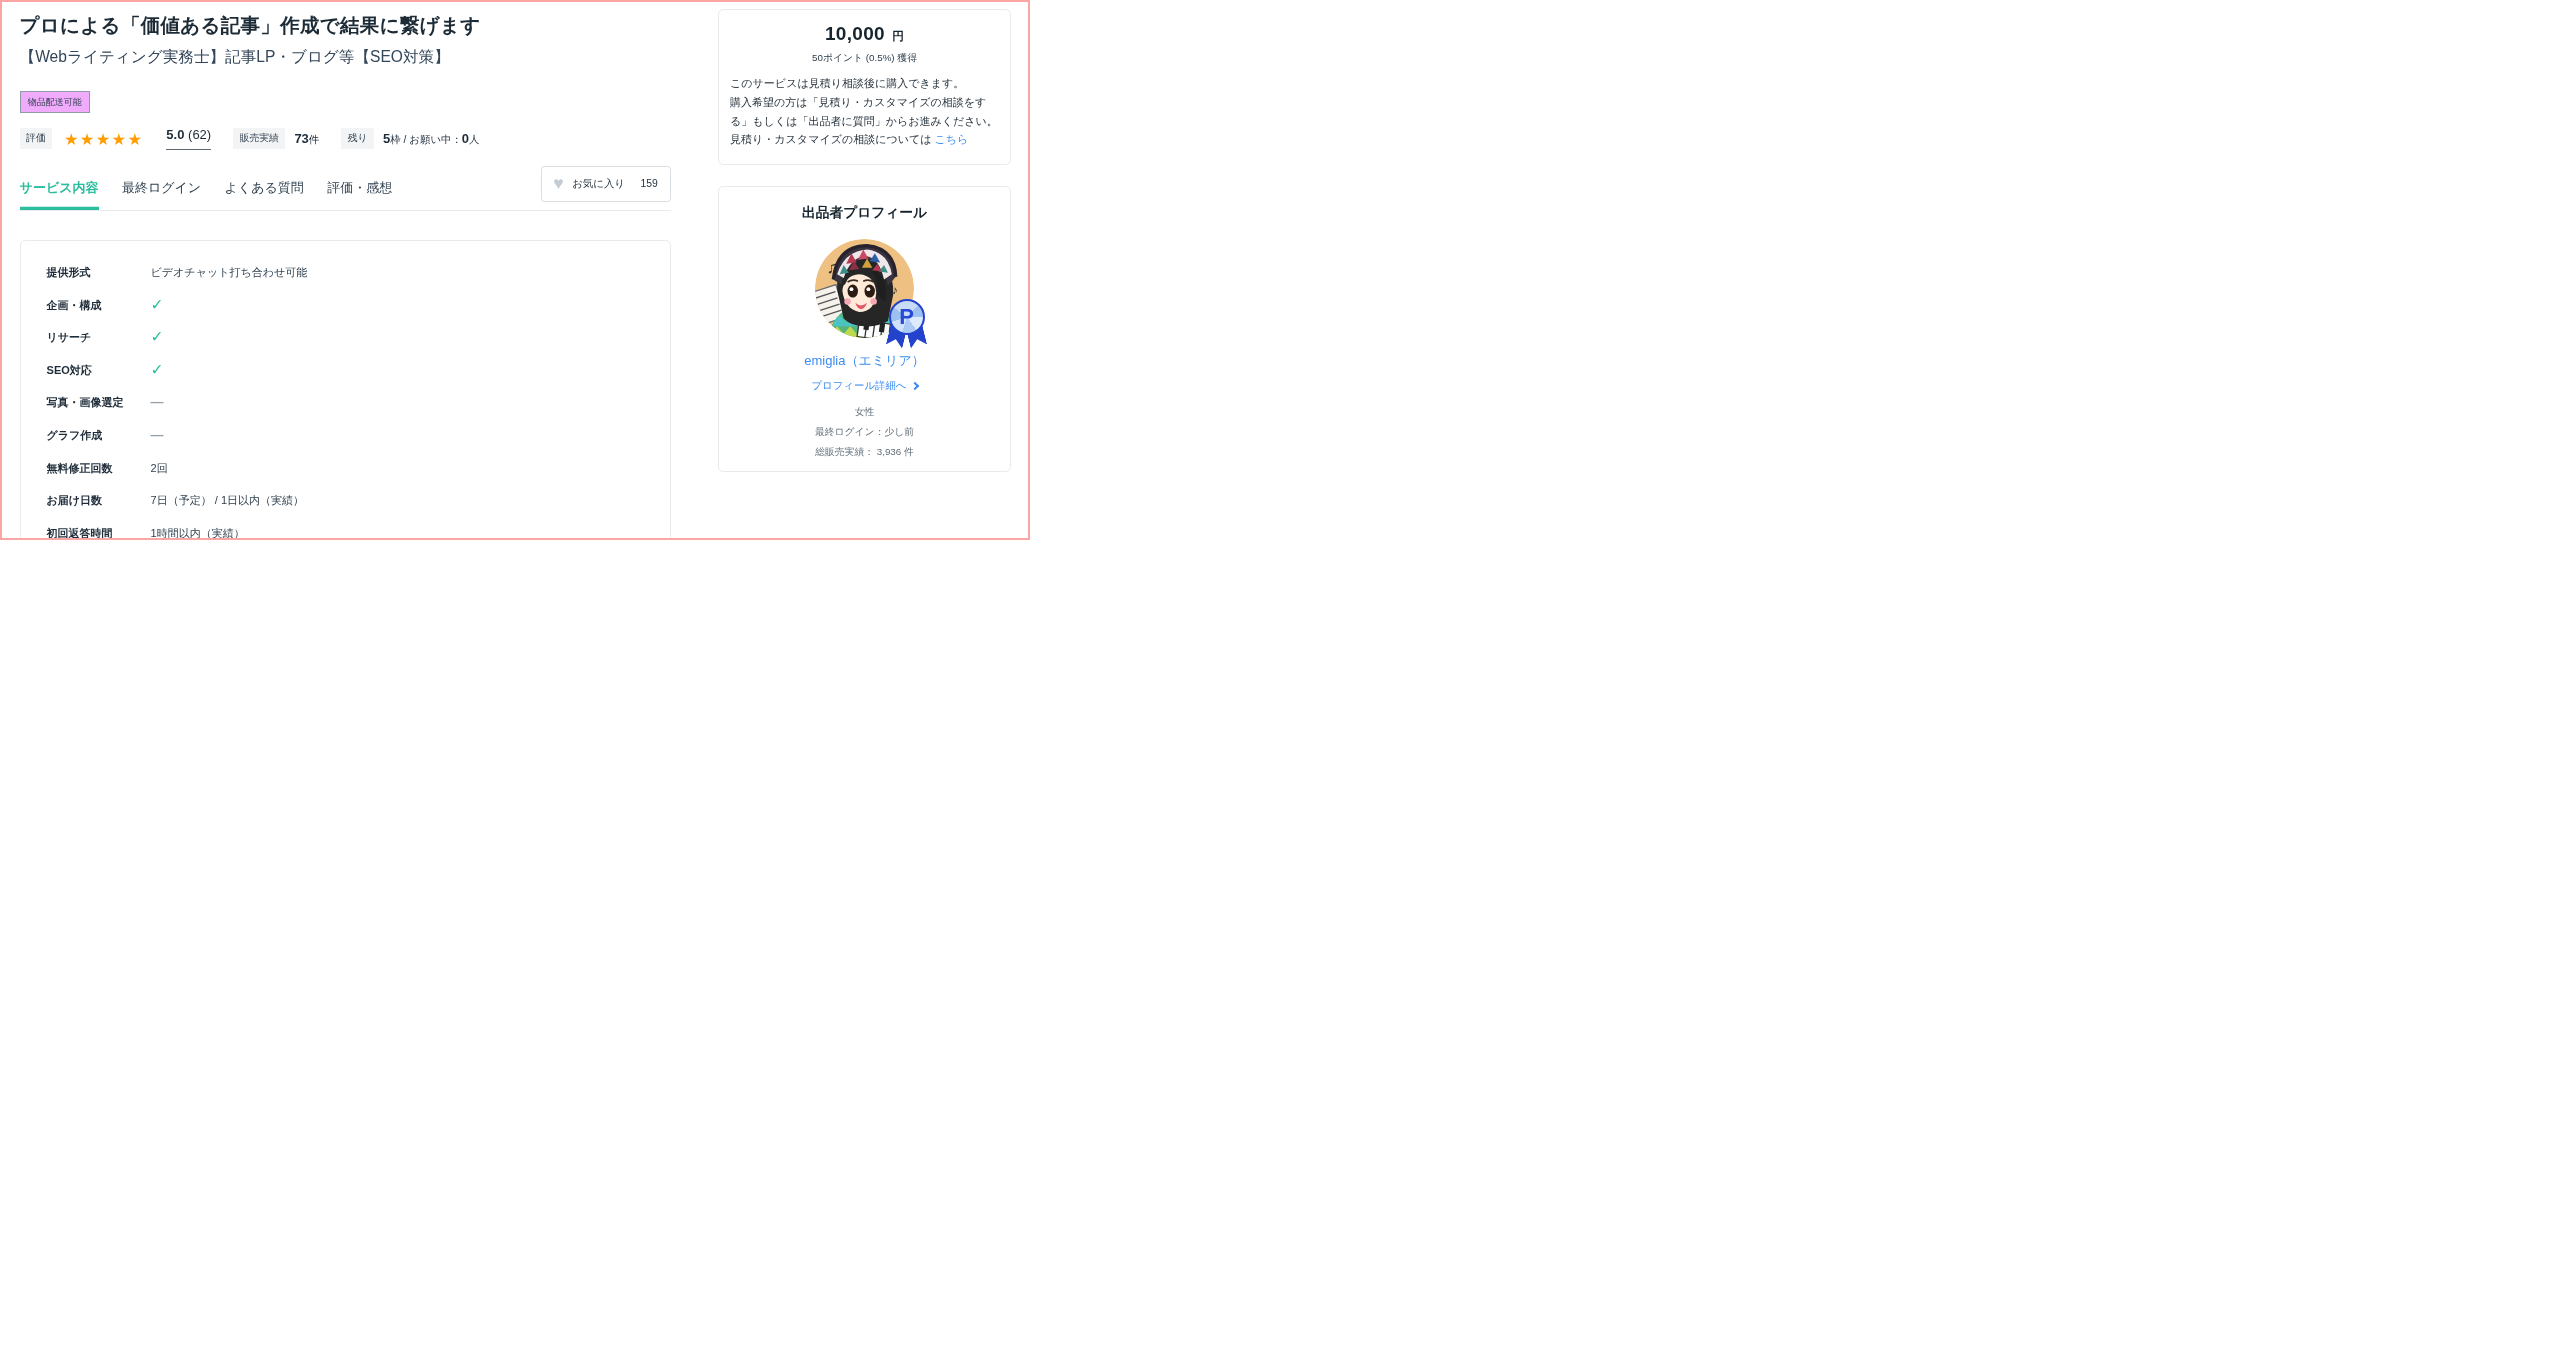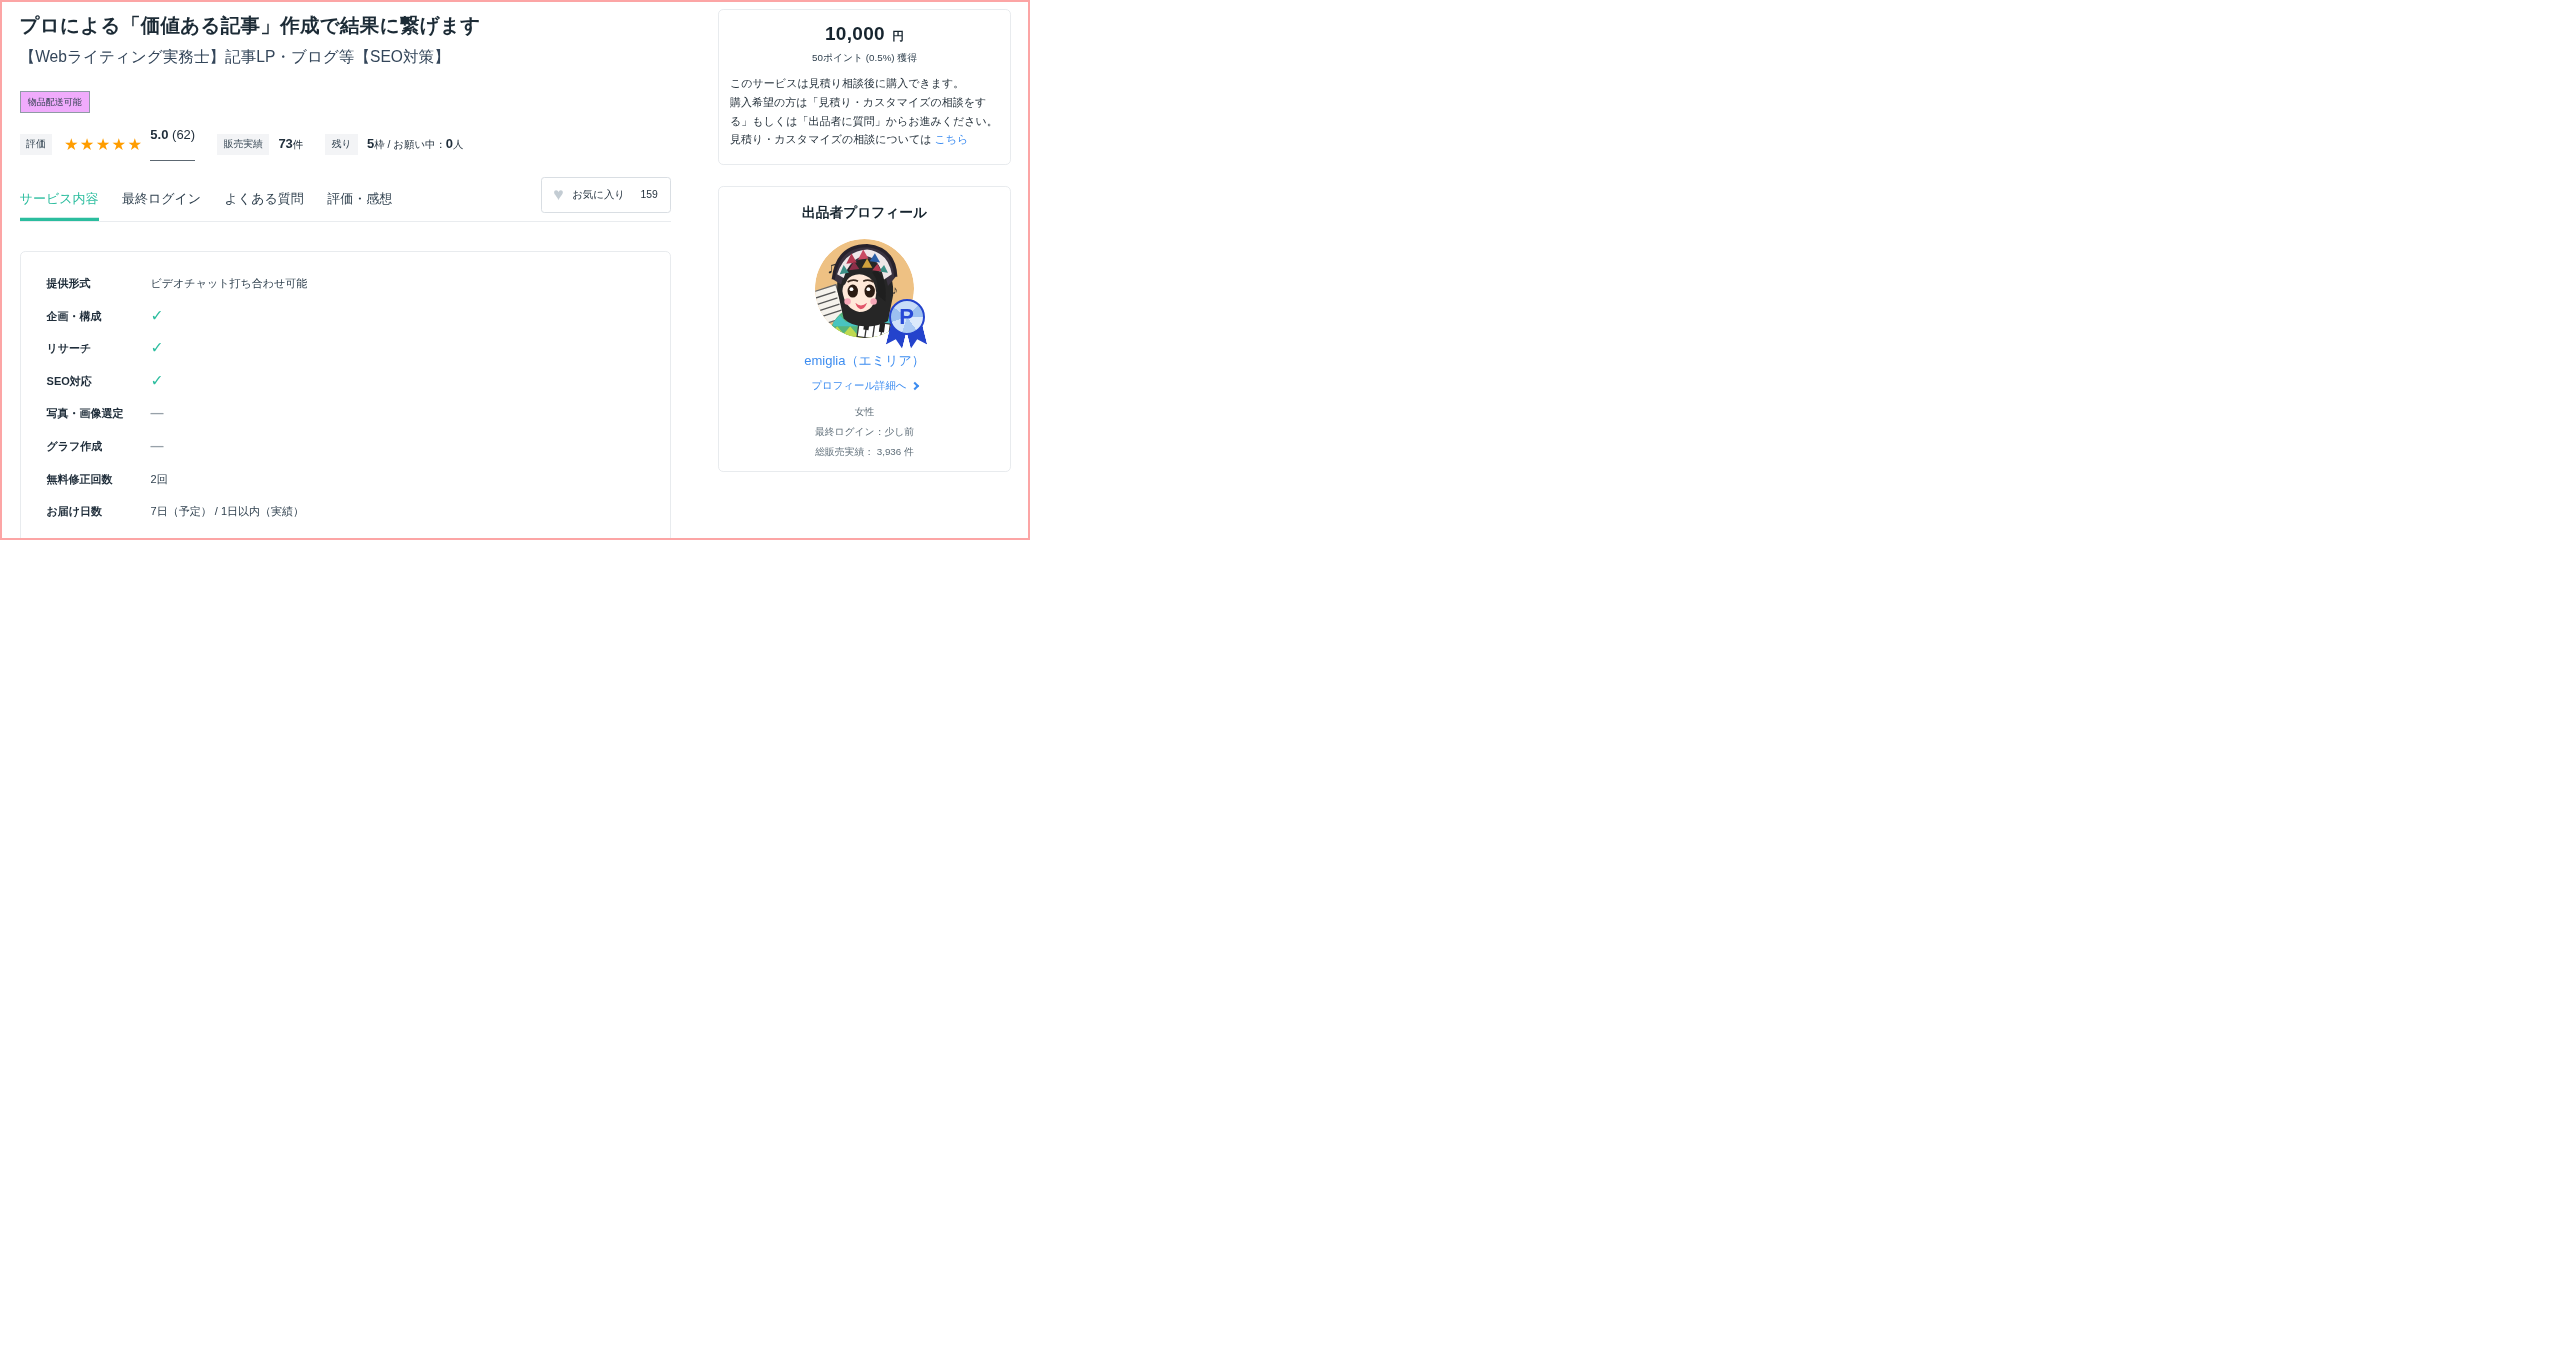--- a/index.html
+++ b/index.html
@@ -18,32 +18,32 @@
   .service-subtitle { margin-top:8.5px; font-size:15.6px; font-weight:400; color:#34465a; }
 
   .delivery-badge {
     display:inline-block; margin-top:23px; padding:3.3px 7.2px;
     border:0.7px solid #8f9ba5; font-size:9px; color:#2e3f4d; background:#f0abfc;
   }
 
   .stats-row { margin-top:14.3px; display:flex; align-items:center; }
   .pill { background:#f3f4f6; color:#2e3f4d; font-size:9.8px; padding:3.9px 6.5px; white-space:nowrap; }
   .stars { margin-left:11.7px; color:#ff9d00; font-size:16.3px; letter-spacing:1.3px; line-height:1; }
-  .rating-link { margin-left:7px; font-size:13px; color:#1f2d3a; text-decoration:none;
-                 border-bottom:1.3px solid #5c6771; padding-bottom:18px; }
+  .rating-link { margin-left:23px; font-size:13px; color:#1f2d3a; text-decoration:none;
+                 border-bottom:1.3px solid #5c6771; padding-bottom:7px; }
   .rating-link .score { font-weight:bold; }
   .rating-link .count { font-weight:400; }
   .stat-gap { margin-left:22px; }
   .stat-value { margin-left:9px; font-size:10.4px; color:#1f2d3a; white-space:nowrap; }
   .stat-value b { font-size:13px; }
 
   .tabs-wrap { position:relative; margin-top:19.5px; }
   .tabs { display:flex; gap:23.4px; border-bottom:0.7px solid #e9ecef; }
   .tab { font-size:13px; color:#2e3f4d; padding:9px 0 13px 0; cursor:pointer; white-space:nowrap; }
-  .tab.active { color:#2bbd9e; font-weight:normal; box-shadow:inset 0 -3.3px 0 #2bbd9e; }
+  .tab.active { color:#2bbd9e; font-weight:bold; box-shadow:inset 0 -3.3px 0 #2bbd9e; }
   .favorite-btn {
     position:absolute; right:0; top:-3.3px; display:flex; align-items:center;
     border:0.7px solid #d9dee3; border-radius:3.3px; background:#fff;
     padding:7.8px 11.7px; min-width:130px; cursor:pointer;
   }
   .heart-icon { color:#c3ccd3; font-size:17.6px; line-height:1; }
   .favorite-label { margin-left:8.5px; font-size:10.4px; color:#1f2d3a; }
   .favorite-count { margin-left:auto; font-size:10.4px; color:#1f2d3a; }
 
   .service-card {

